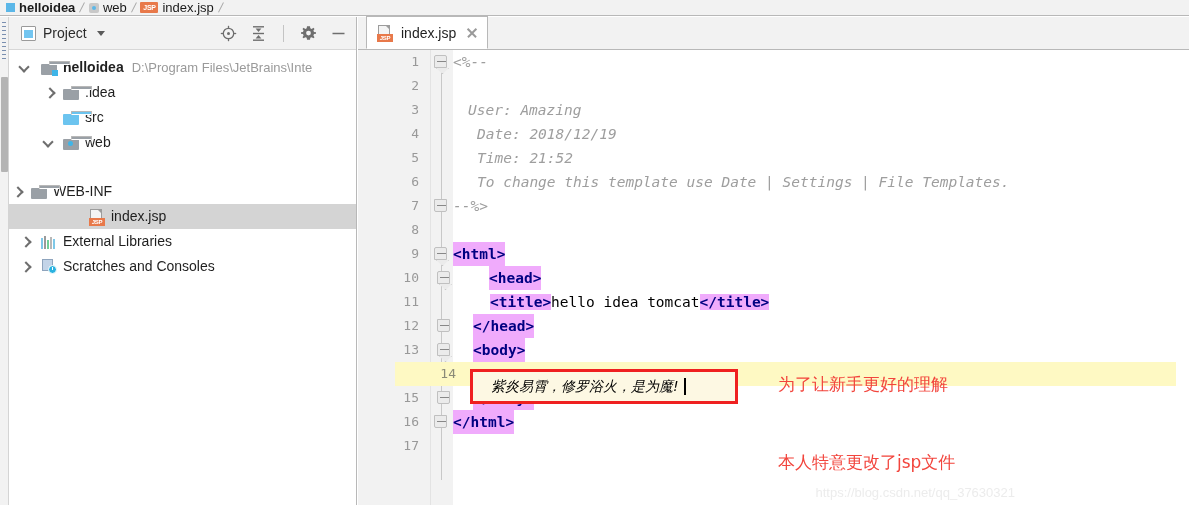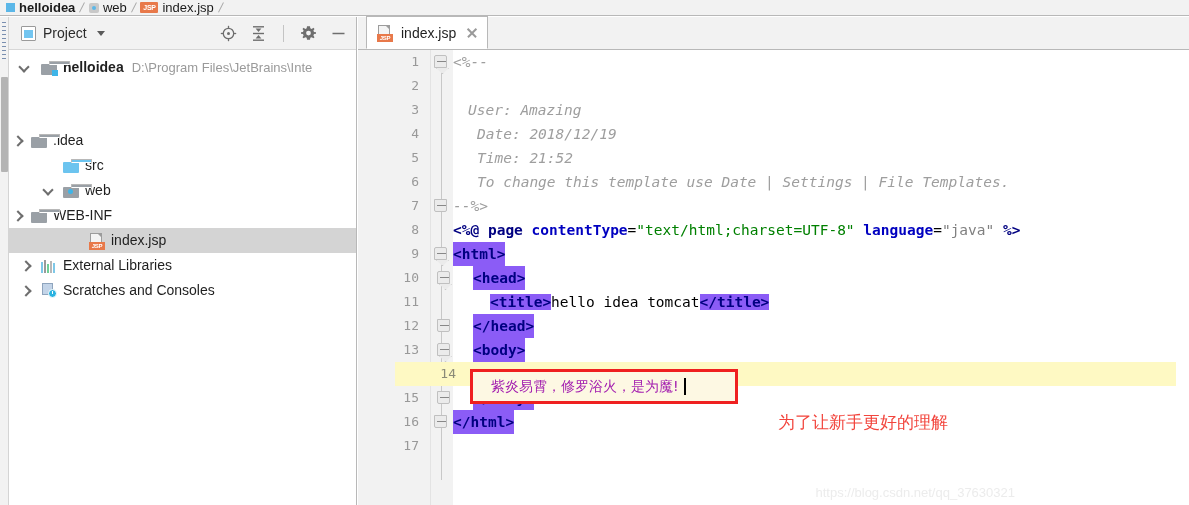--- a/index.html
+++ b/index.html
@@ -253,49 +253,50 @@
   }
   .fold-mark.close { border-radius: 0 0 2px 2px; }
   .fold-mark .minus {
     position: absolute; left: 2px; top: 5px; width: 9px; height: 1px; background: #888;
   }
   .code-text {
     font-family: "DejaVu Sans Mono", monospace; font-size: 14.5px;
     color: #000000; white-space: pre; line-height: 24px;
   }
   .cm { color: #9e9e9e; font-style: italic; }
-  .tag { color: #000081; font-weight: bold; background: #8b5cf6; text-align: center; }
+  .tag { color: #000081; font-weight: bold; background: #f0abfc; text-align: center; }
   .attr { color: #0000c0; font-weight: bold; }
   .str { color: #008000; }
   .strq { color: #808080; }
   .dir { color: #000081; font-weight: bold; }
   .txt { color: #000000; }
 
   
   .red-box {
     position: absolute; left: 112px; top: 7px; width: 268px; height: 35px;
     border: 3px solid #ef2020; background: #fdf8e3; z-index: 5;
     display: flex; align-items: center; padding-left: 18px;
   }
   .red-box-text {
-    font-family: "DejaVu Sans", sans-serif; font-size: 14px; color: #a21caf;
+    font-family: "DejaVu Sans", sans-serif; font-size: 14px; color: #000000;
     white-space: pre;
+    font-style: italic;
   }
   .text-caret {
     display: inline-block; width: 2px; height: 17px; background: #000000;
     margin-left: 5px; vertical-align: -3px;
   }
 
   
   .annotation {
     position: absolute; left: 778px; top: 319px; z-index: 6;
     font-family: "DejaVu Sans", sans-serif; font-size: 17px; color: #f2453d;
     line-height: 26px; white-space: pre;
   }
-  .annotation div { white-space: pre; margin-top: 38px; }
+  .annotation div { white-space: pre; }
 
   
   .watermark {
     position: absolute; right: 6px; bottom: 5px; z-index: 7;
     font-family: "Liberation Sans", sans-serif; font-size: 13px; color: #ececec;
   }
 
   
   .right-lane {
     position: absolute; right: 0; top: 34px; width: 13px; height: 454px;
@@ -391,21 +392,21 @@
         <span class="arrow down"></span>
         <span class="ic-folder" style="margin-left:8px;">
           <span class="tab"></span>
             <span class="body"></span>
             <span class="badge"></span>
         </span>
         <span class="node-label bold">helloidea</span>
         <span class="node-path">D:\Program Files\JetBrains\Inte</span>
       </div>
 
-      <div class="tree-row" style="margin-top:48px;">
+      <div class="tree-row" style="padding-left:32px;">
         <span class="arrow right"></span>
         <span class="ic-folder" style="margin-left:6px;">
           <span class="tab"></span>
             <span class="body"></span>
         </span>
         <span class="node-label">.idea</span>
       </div>
 
       <div class="tree-row" style="padding-left:32px;">
         <span class="arrow"></span>
@@ -419,21 +420,21 @@
       <div class="tree-row" style="padding-left:32px;">
         <span class="arrow down"></span>
         <span class="ic-folder" style="margin-left:6px;">
           <span class="tab"></span>
             <span class="body"></span>
             <span class="badge dot"></span>
         </span>
         <span class="node-label">web</span>
       </div>
 
-      <div class="tree-row" style="">
+      <div class="tree-row" style="margin-top:24px;">
         <span class="arrow right"></span>
         <span class="ic-folder" style="margin-left:6px;">
           <span class="tab"></span>
             <span class="body"></span>
         </span>
         <span class="node-label">WEB-INF</span>
       </div>
 
       <div class="tree-row selected" style="padding-left:80px;">
         <span class="ic-file">
@@ -536,41 +537,40 @@
               <span class="fold-mark close">
                 <span class="minus"></span>
               </span>
             </span>
           <span class="code-text cm">--%&gt;</span>
         </div>
 
         <div class="line">
           <span class="ln">8</span>
           <span class="fold-slot"></span>
-          <span class="code-text"><span class="dir">&lt;%@ </span><span class="dir">page</span><span class="attr"> contentType</span><span class="txt">=</span><span class="str">"text/html;charset=UTF-8"</span><span class="attr"> language</span><span class="txt">=</span><span class="strq">"java"</span><span class="dir"> %&gt;</span></span>
         </div>
 
         <div class="line">
           <span class="ln">9</span>
           <span class="fold-slot">
               <span class="fold-mark open">
                 <span class="minus"></span>
               </span>
             </span>
           <span class="code-text tag">&lt;html&gt;</span>
         </div>
 
         <div class="line">
           <span class="ln">10</span>
           <span class="fold-slot">
               <span class="fold-mark open" style="left:6px;">
                 <span class="minus"></span>
               </span>
             </span>
-          <span class="code-text tag" style="margin-left:20px;">&lt;head&gt;</span>
+          <span class="code-text tag" style="margin-left:36px;">&lt;head&gt;</span>
         </div>
 
         <div class="line">
           <span class="ln">11</span>
           <span class="fold-slot"></span>
           <span class="code-text" style="margin-left:37px;"><span class="tag">&lt;title&gt;</span><span class="txt">hello idea tomcat</span><span class="tag">&lt;/title&gt;</span></span>
         </div>
 
         <div class="line">
           <span class="ln">12</span>

